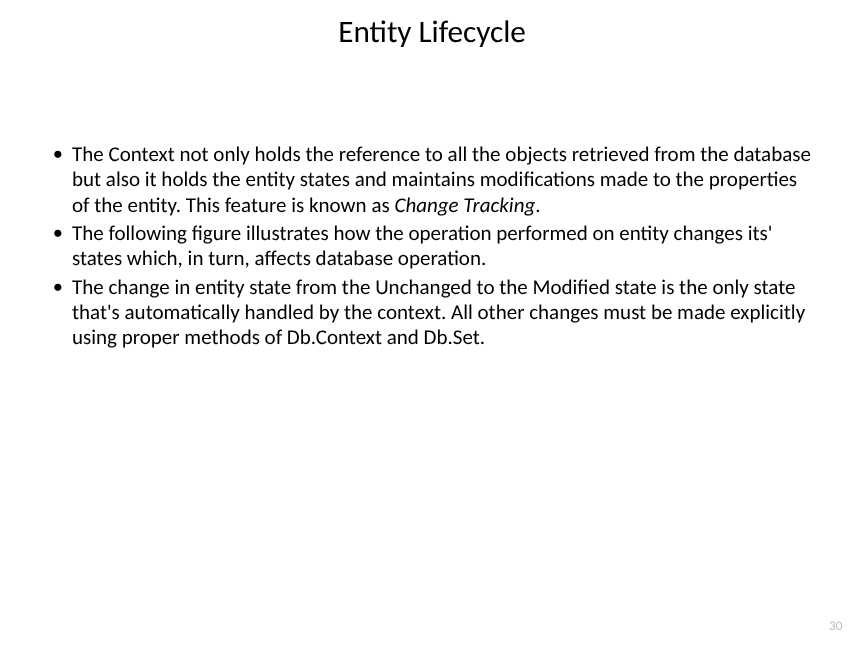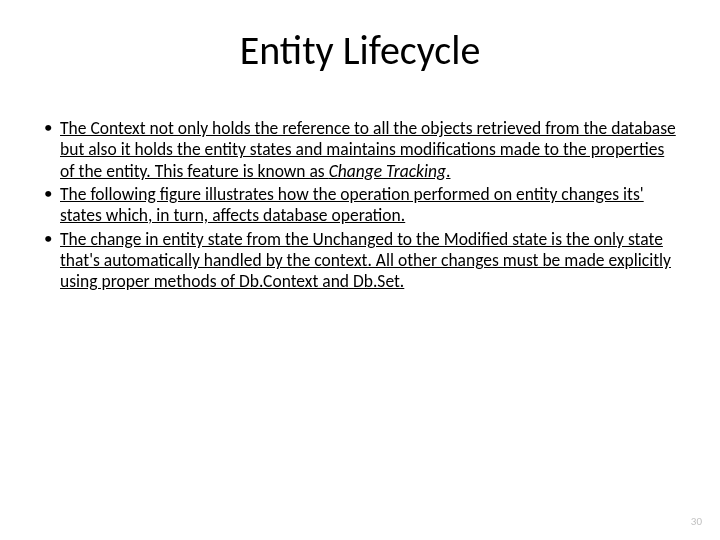--- a/index.html
+++ b/index.html
@@ -14,42 +14,41 @@
     overflow: hidden;
   }
   .slide {
     width: 720px;
     height: 540px;
     position: relative;
     box-sizing: border-box;
   }
   .title {
     position: absolute;
-    top: 26px;
+    top: 10px;
     left: 0;
     width: 100%;
     text-align: center;
-    font-size: 40px;
+    font-size: 26px;
     font-weight: 400;
     color: #000;
   }
   .body {
     position: absolute;
     top: 118px;
     left: 44px;
     right: 44px;
     font-size: 17.5px;
     line-height: 1.22;
     color: #000;
   }
   ul.bullets {
     list-style: none;
     margin: 0;
     padding: 0;
-    text-decoration: underline;
   }
   ul.bullets > li {
     position: relative;
     padding-left: 16px;
     margin: 0 0 2px 0;
   }
   ul.bullets > li::before {
     content: "•";
     position: absolute;
     left: 0;

